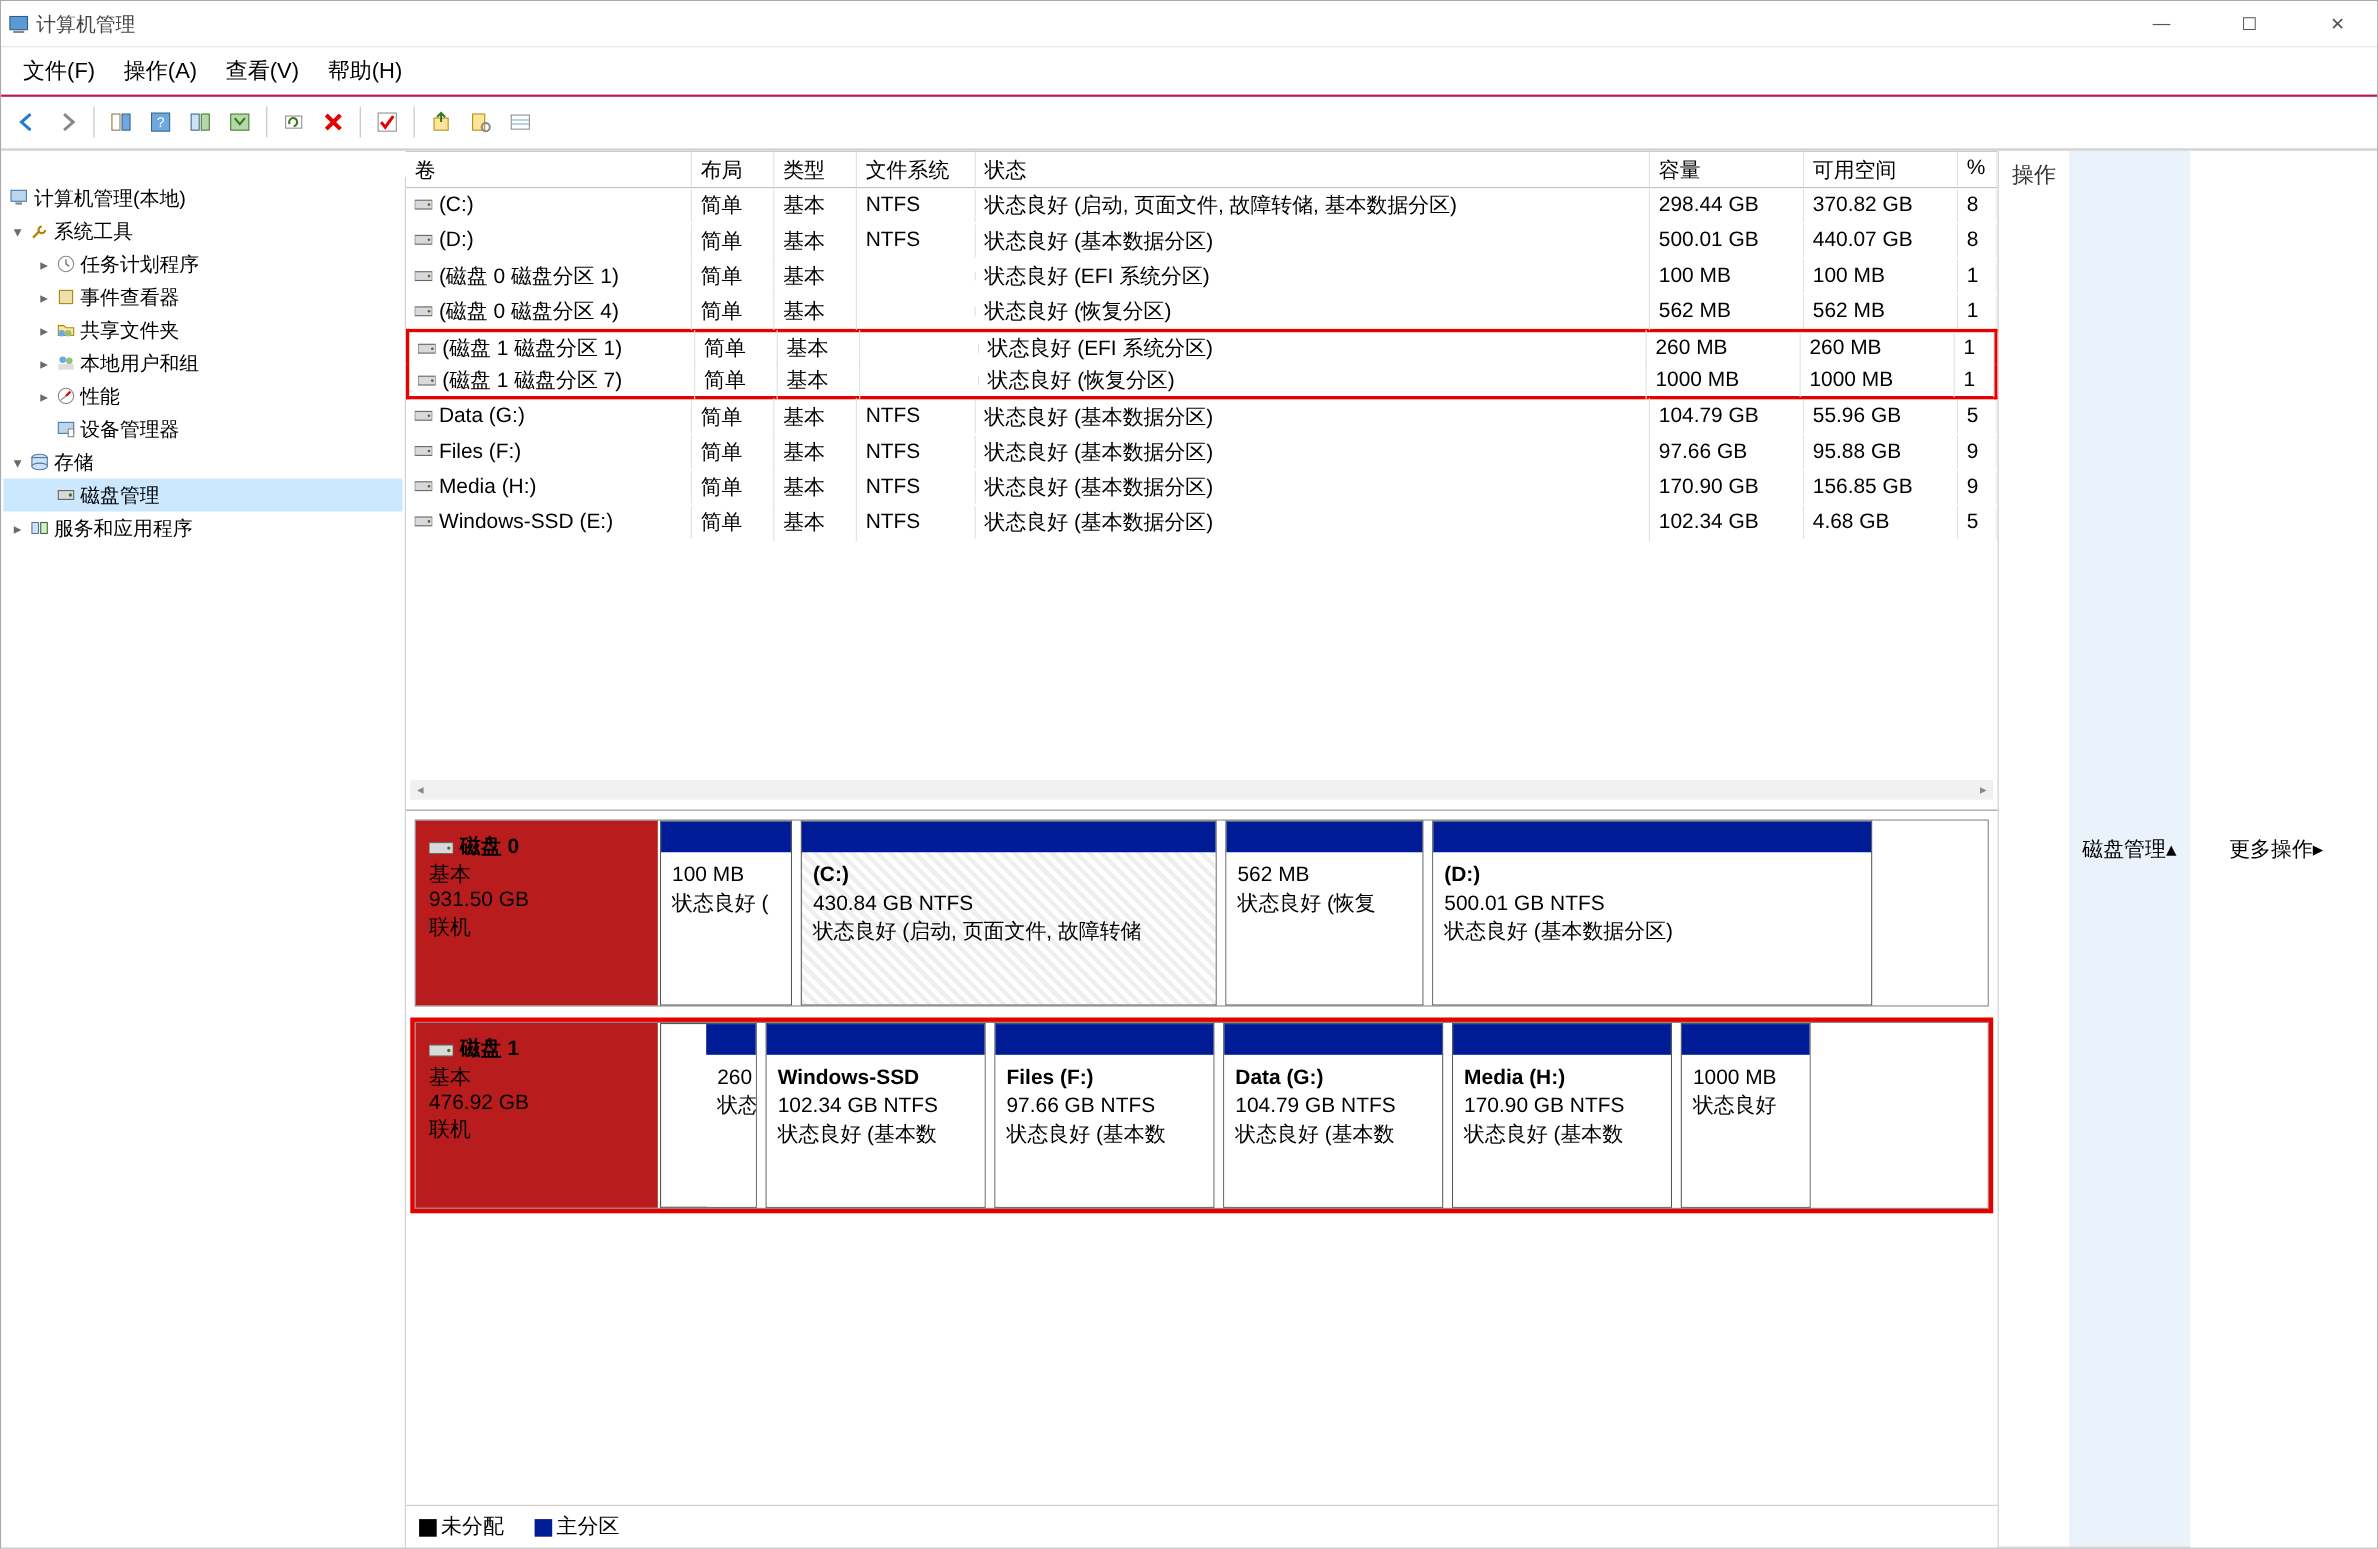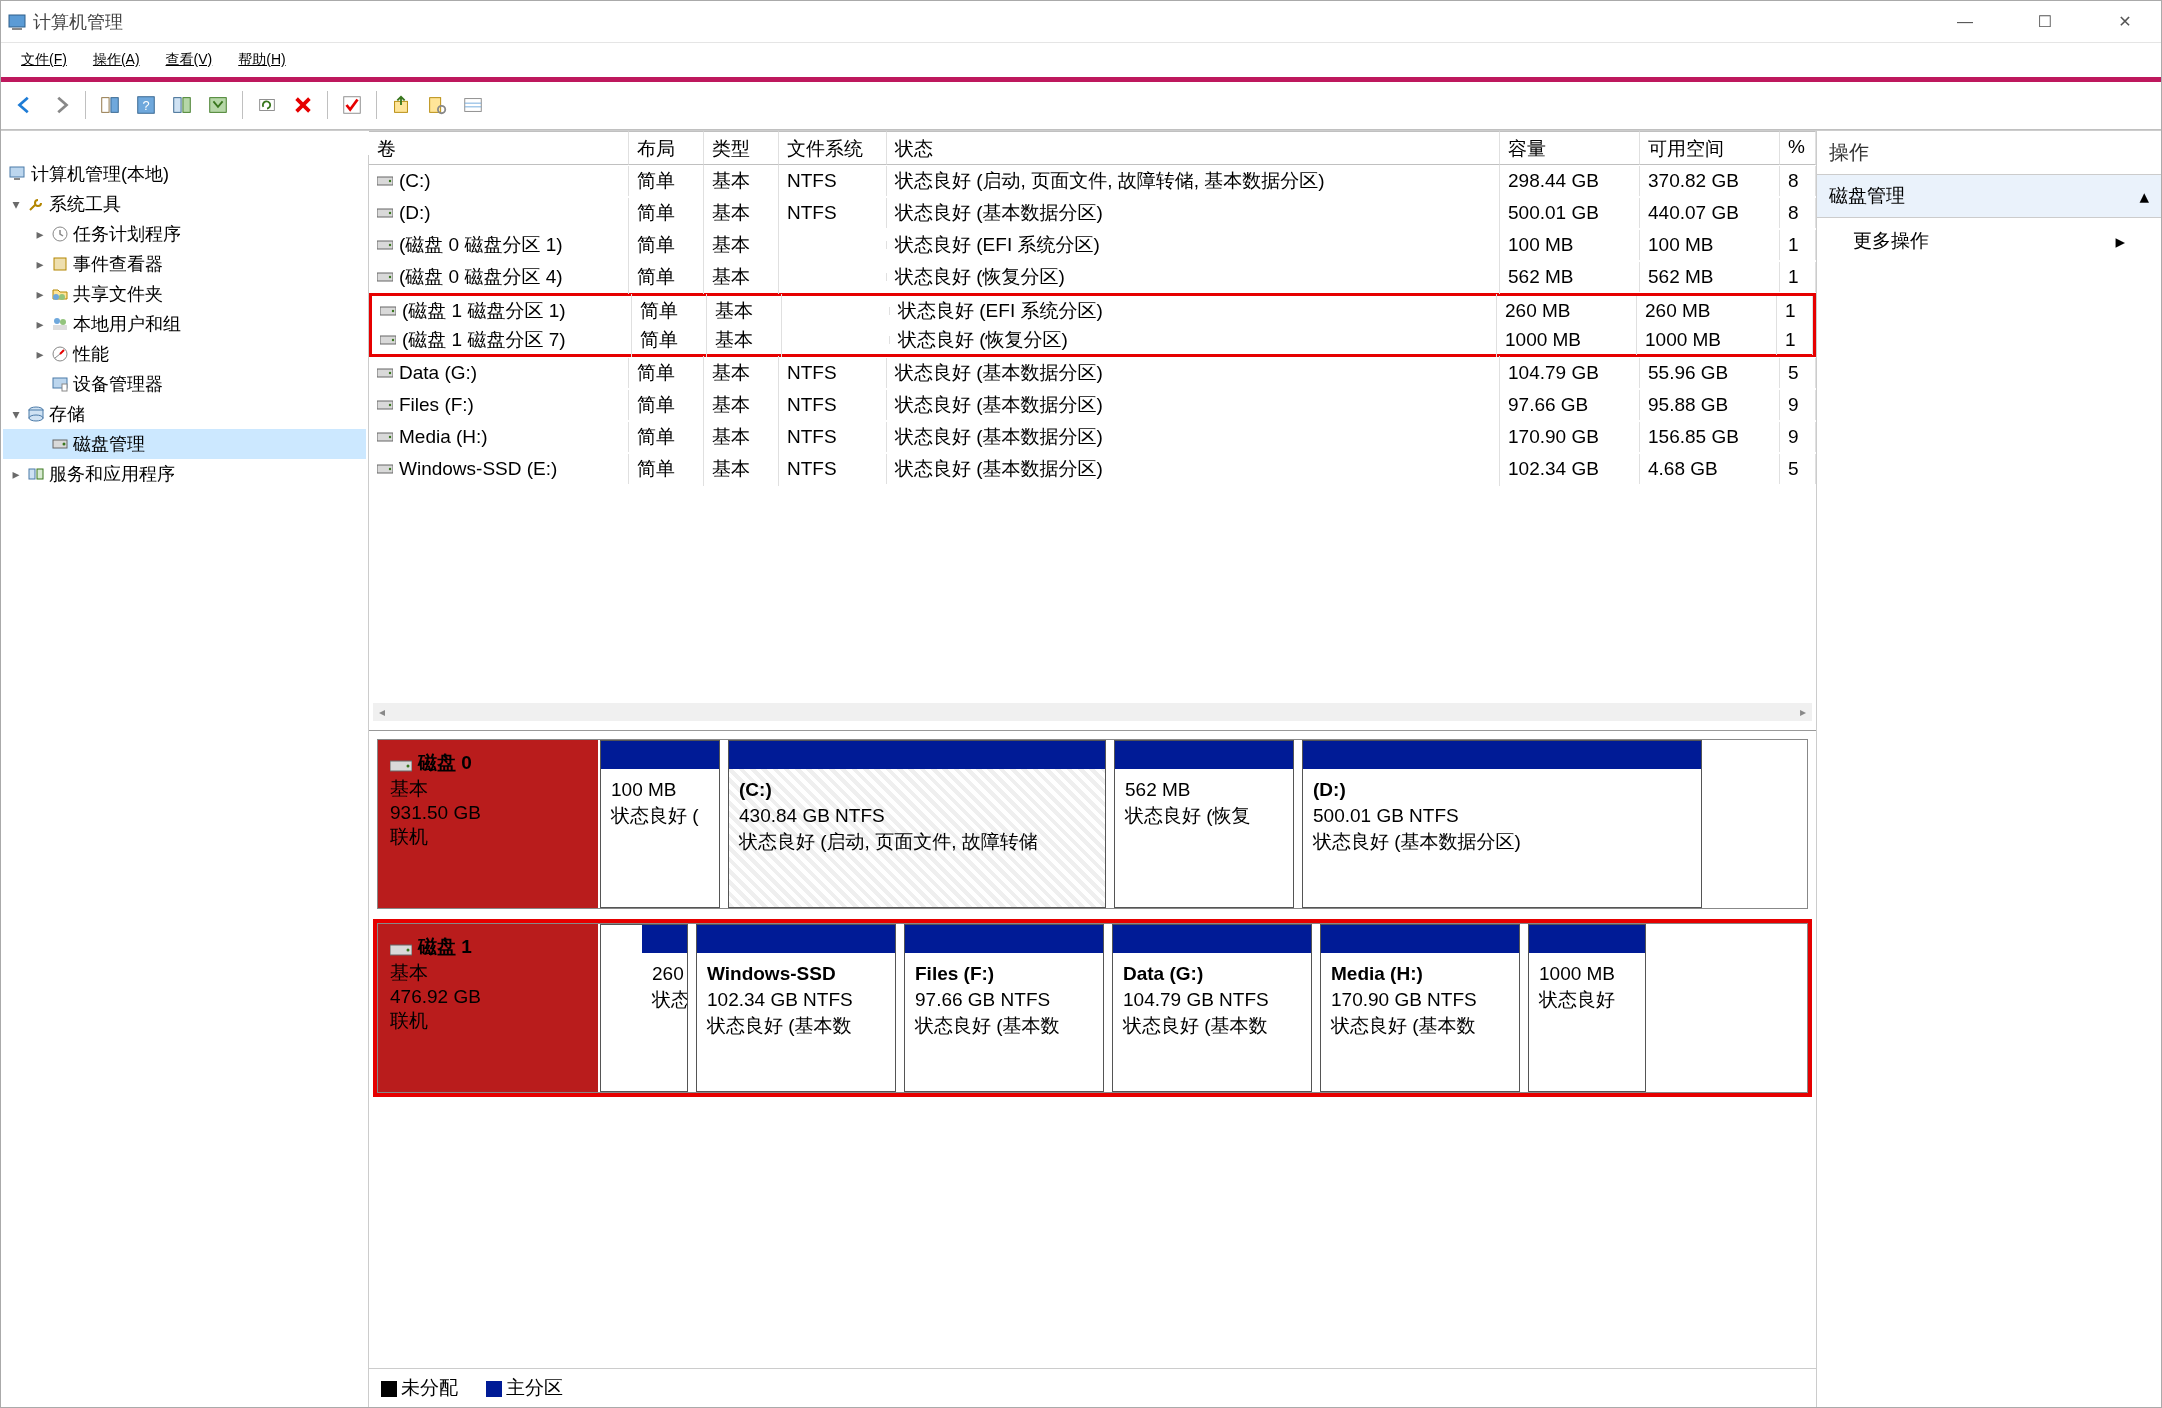--- a/index.html
+++ b/index.html
@@ -3,21 +3,21 @@
 <meta charset="utf-8">
 <style>
 * { box-sizing: border-box; margin: 0; padding: 0; }
 body { font-family: "Microsoft YaHei", "Segoe UI", sans-serif; font-size: 12px; background: #fff; color: #000; width: 2162px; height: 1408px; transform-origin: top left; }
 .window { width: 100%; height: 100%; display: flex; flex-direction: column; border: 1px solid #aaa; background: #fff; }
 .titlebar { display: flex; align-items: center; height: 42px; padding: 0 6px; background: #fff; border-bottom: 1px solid #e5e5e5; }
 .titlebar .app-icon { width: 20px; height: 20px; margin-right: 6px; display:flex; align-items:center; justify-content:center; }
 .titlebar .title { flex: 1; font-size: 18px; color: #444; }
 .titlebar .win-controls { display: flex; gap: 20px; }
 .titlebar .win-controls .ctrl { width: 60px; height: 40px; display:flex; align-items:center; justify-content:center; font-size: 16px; color:#555; }
-.menubar { display: flex; gap: 18px; padding: 4px 16px; font-size: 14px; border-bottom: 5px solid #be185d; text-decoration: underline; }
+.menubar { display: flex; gap: 18px; padding: 4px 16px; font-size: 20px; border-bottom: 2px solid #be185d; }
 .menubar .menu-item { padding: 4px 4px; }
 .toolbar { display: flex; align-items: center; gap: 4px; padding: 4px 8px 6px 8px; border-bottom: 1px solid #c0c0c0; height: 48px; }
 .toolbar .tbtn { width: 32px; height: 32px; display:flex; align-items:center; justify-content:center; border:1px solid transparent; }
 .toolbar .sep { width: 1px; height: 28px; background: #c0c0c0; margin: 0 4px; }
 .toolbar svg { width: 22px; height: 22px; }
 .content { flex: 1; display: flex; overflow: hidden; border-top: 1px solid #ccc; }
 .tree-pane { width: 368px; border-right: 1px solid #ccc; padding: 4px 2px; font-size: 18px; line-height: 30px; overflow-y:auto;margin-top:24px; }
 .tree-pane .node { display: flex; align-items: center; white-space: nowrap; }
 .tree-pane .caret { width: 18px; color: #6a6a6a; font-size: 14px; display:inline-block; text-align:center; }
 .tree-pane .ticon { width: 22px; display:inline-flex; align-items:center; justify-content:center; margin-right:2px; }
@@ -54,21 +54,21 @@
 .parts-wrap { flex:1; display:flex; gap:4px; padding:0; }
 .part { display:flex; flex-direction:column; border:1px solid #555; margin:0 2px; }
 .part .stripe { height: 28px; background: #001b96; }
 .part.hatched .stripe { background: #001b96; }
 .part .pbody { flex:1; padding: 8px 10px; font-size: 19px; line-height: 26px; overflow:hidden; white-space:nowrap; text-overflow:ellipsis; background:#fff; }
 .part .pname { font-weight: bold; }
 .part.hatched .pbody { background: repeating-linear-gradient(45deg, #efefef 0, #efefef 4px, #ffffff 4px, #ffffff 8px); }
 .disk-block.redbox { outline: 4px solid #e60000; outline-offset: 0px; }
 .legend { display:flex; align-items:center; gap: 28px; padding: 6px 12px; border-top: 1px solid #ccc; font-size: 19px; }
 .legend .sw { width: 16px; height: 16px; display:inline-block; margin-right:4px; vertical-align:middle; }
-.actions-pane { width: 344px; display:flex; flex-direction:column; font-size: 19px; }
+.actions-pane { width: 344px; display:flex; flex-direction:row; font-size: 19px; }
 .actions-pane .ap-header { padding: 8px 12px; font-weight: normal; border-bottom:1px solid #ccc; font-size: 20px; color:#333; }
 .actions-pane .ap-section { padding: 8px 12px; background: #eaf2fb; border-bottom:1px solid #ccc; display:flex; align-items:center; justify-content:space-between; }
 .actions-pane .ap-item { padding: 10px 36px; display:flex; align-items:center; justify-content:space-between; }
 </style>
 </head>
 <body>
 
 <div class="window">
   <div class="titlebar">
     <span class="app-icon">

